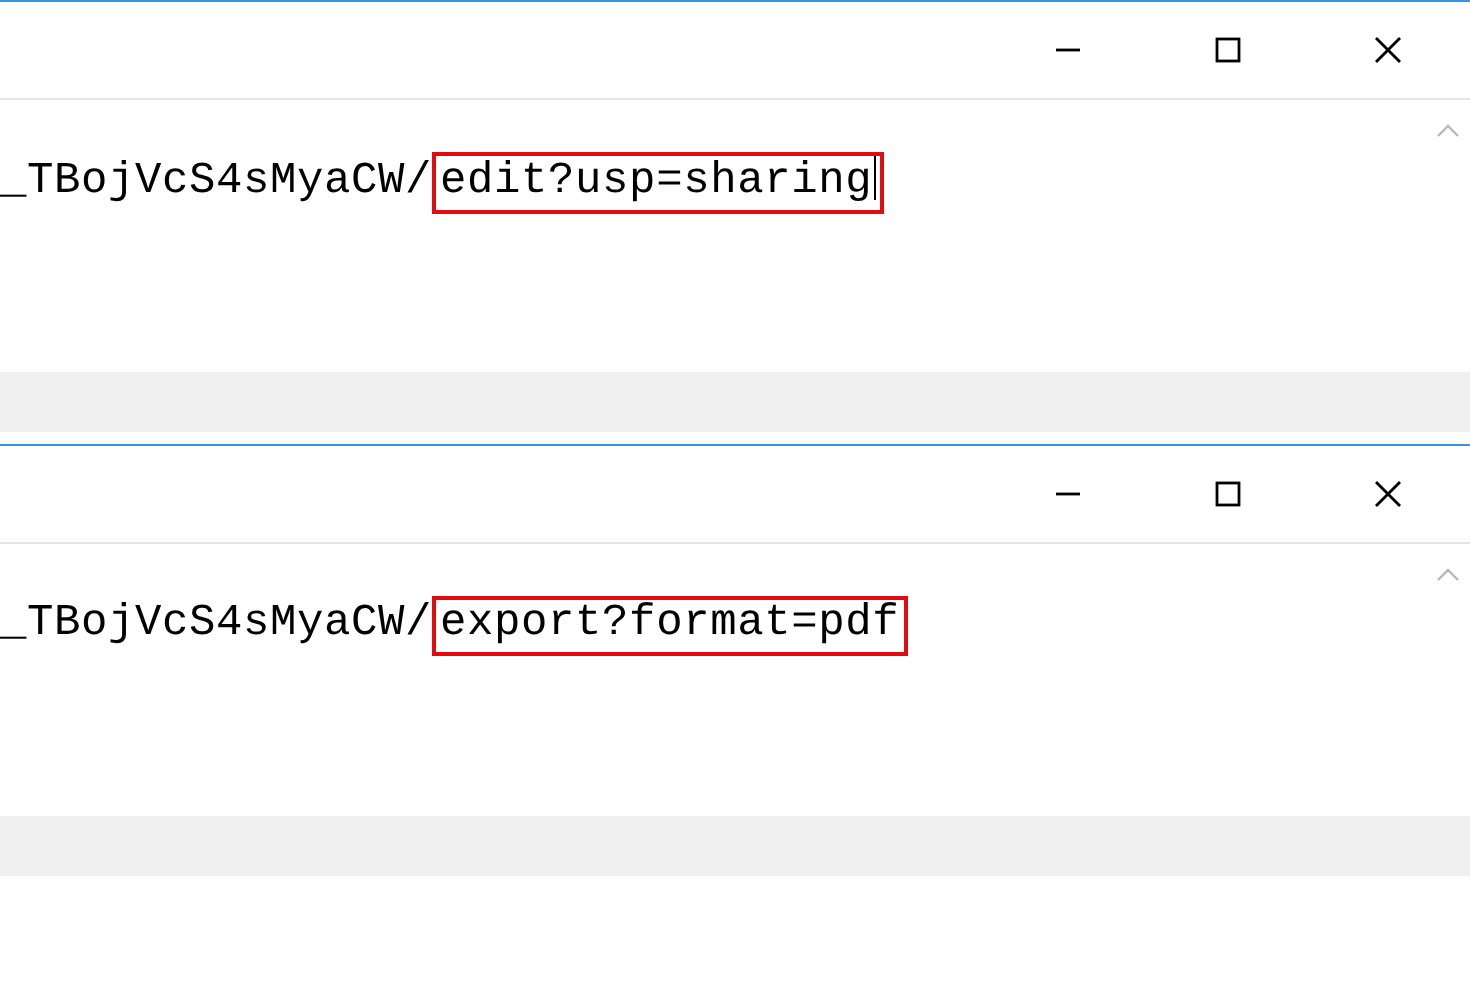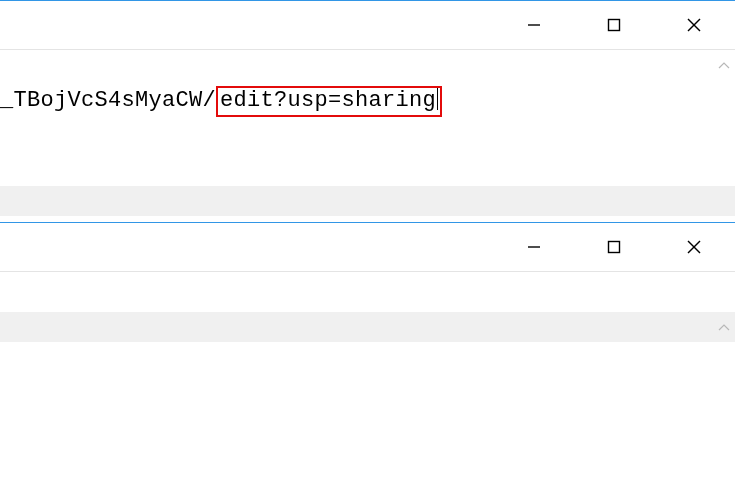--- a/index.html
+++ b/index.html
@@ -49,21 +49,20 @@
       color: #000;
       white-space: nowrap;
       letter-spacing: 0.3px;
       padding-left: 0;
     }
     .highlight {
       border: 2px solid #e30b0b;
       padding: 1px 2px 3px 2px;
       display: inline-block;
       line-height: 1;
-      margin-top: 10px;
     }
     .caret {
       display: inline-block;
       width: 1px;
       height: 22px;
       background: #000;
       vertical-align: middle;
       margin-left: 1px;
       position: relative;
       top: -1px;
@@ -142,20 +141,23 @@
     </div>
     <div class="win-btn">
       <svg width="16" height="16" viewBox="0 0 16 16">
           <line x1="2" y1="2" x2="14" y2="14" stroke="#000" stroke-width="1.4"></line>
           <line x1="14" y1="2" x2="2" y2="14" stroke="#000" stroke-width="1.4"></line>
         </svg>
     </div>
   </div>
   <div class="separator"></div>
   <div class="content-wrap">
+    <div class="url-area">
+      <span class="url-text"><span>_TBojVcS4sMyaCW/</span><span class="highlight"><span>export?format=pdf</span></span></span>
+    </div>
     <div class="scroll-hint">
       <svg width="16" height="16" viewBox="0 0 16 16">
           <path d="M3 10 L8 5 L13 10" fill="none" stroke="#b8b8b8" stroke-width="1.2"></path>
         </svg>
     </div>
     <div class="under-bar"></div>
   </div>
 </div>
 
 </body></html>

